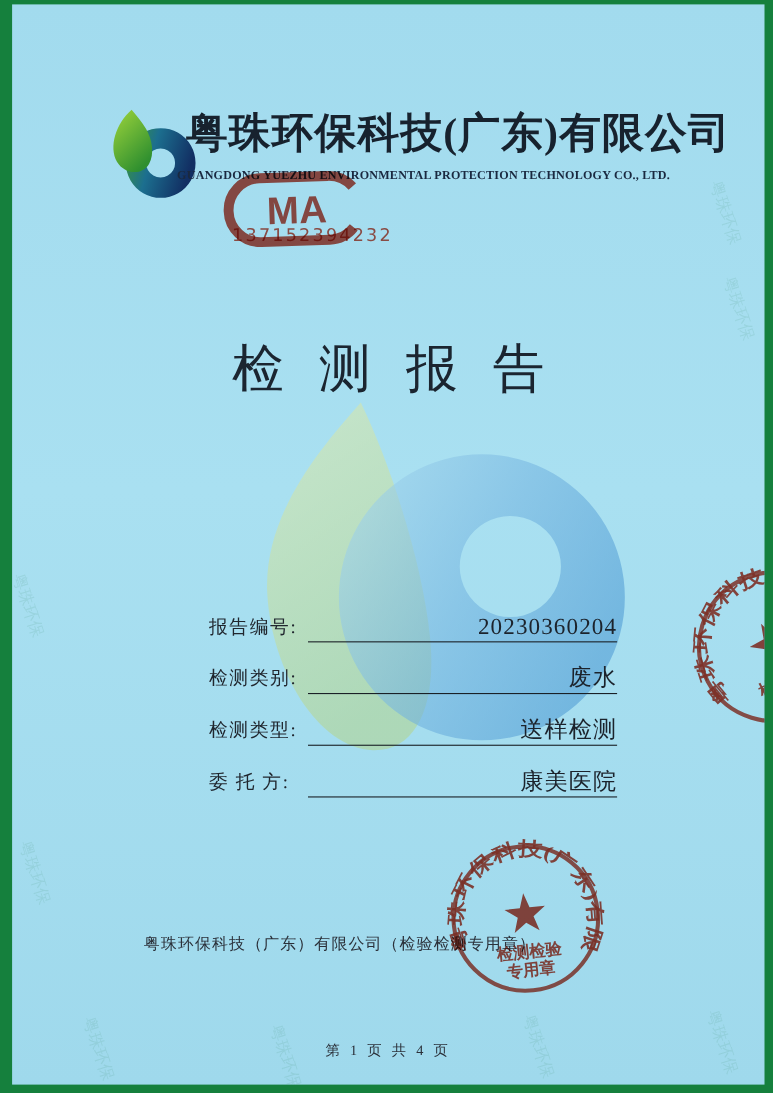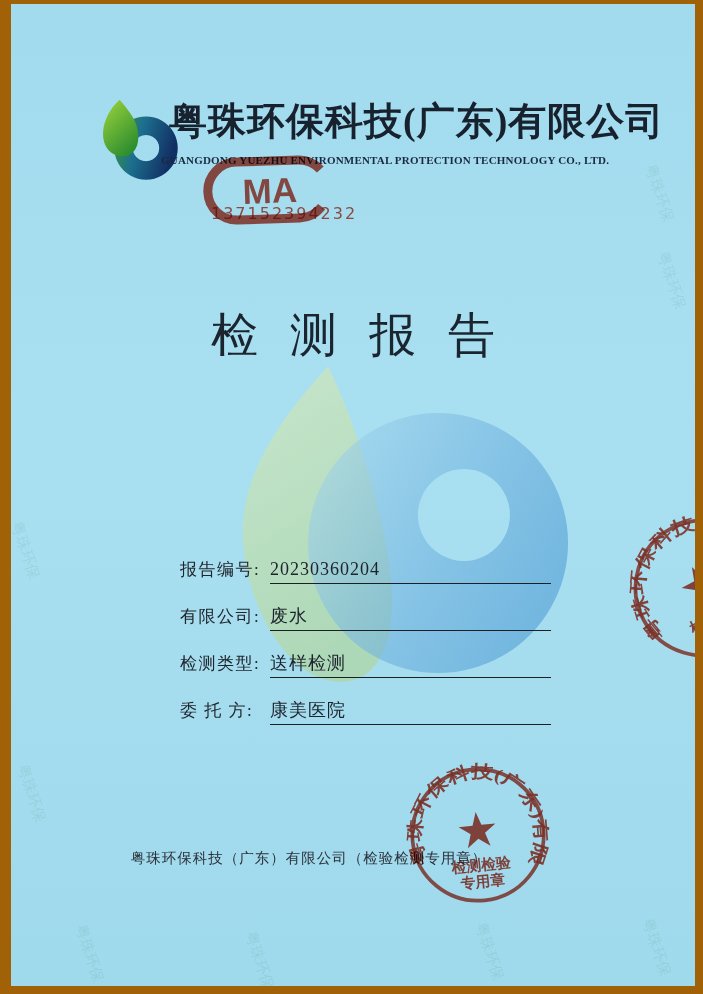--- a/index.html
+++ b/index.html
@@ -1,16 +1,16 @@
 <!DOCTYPE html>
 <html><head>
 <meta charset="utf-8">
 <style>
   html,body{margin:0;padding:0;background:#ffffff;}
-  .shot{position:relative;width:703px;height:994px;background:#a16207;overflow:hidden;
+  .shot{position:relative;width:703px;height:994px;background:#15803d;overflow:hidden;
         font-family:"Liberation Serif","DejaVu Serif",serif;}
   .page{position:absolute;left:11px;top:4px;width:684px;height:982px;overflow:hidden;
         background:linear-gradient(180deg,#a2dbee 0%,#a9e0f1 45%,#9fd9ec 100%);}
   .abs{position:absolute;}
 
   
   .logo{left:84px;top:94px;width:88px;height:88px;z-index:2;}
   .company-cn{left:158px;top:92px;width:445px;text-align:center;font-size:38px;font-weight:700;
               color:#17222e;letter-spacing:1px;z-index:2;white-space:nowrap;}
   .company-en{left:150px;top:150px;width:460px;font-size:11px;font-weight:700;
@@ -23,25 +23,25 @@
            font-size:16px;color:#cf4435;letter-spacing:2px;z-index:3;mix-blend-mode:multiply;opacity:0.9;}
 
   
   .report-title{left:0;top:300px;width:684px;text-align:center;font-size:47px;font-weight:400;
                 color:#1b2530;letter-spacing:32px;text-indent:32px;z-index:2;white-space:nowrap;}
 
   
   .watermark{left:168px;top:346px;width:420px;height:352px;z-index:0;}
 
   
-  .field-row{left:2px;top:0;width:548px;height:28px;z-index:2;padding-left:48px;}
+  .field-row{left:12px;top:0;width:548px;height:28px;z-index:2;padding-left:48px;}
   .field-label{position:absolute;left:167px;top:0;font-size:17px;color:#20262e;letter-spacing:1.5px;
                line-height:28px;white-space:nowrap;}
   .field-line{position:absolute;left:257px;top:0;width:281px;height:27px;border-bottom:1.6px solid #1a2026;
-              text-align:left;font-size:18px;color:#1c232c;line-height:27px;letter-spacing:1px;}
+              text-align:right;font-size:21px;color:#1c232c;line-height:27px;letter-spacing:1px;}
 
   
   .seal{z-index:4;mix-blend-mode:multiply;}
   .seal-bottom{left:393px;top:757px;width:148px;height:148px;transform:rotate(-6deg);}
   .seal-right{left:616px;top:508px;width:152px;height:152px;transform:rotate(-28deg);}
 
   
   .issuer-line{left:0;top:845px;width:572px;text-align:center;font-size:14.5px;color:#2b313a;
                letter-spacing:1px;z-index:2;white-space:nowrap;padding-left:12px;}
   .page-num{left:0;top:942px;width:684px;text-align:center;font-size:13px;color:#2b313a;
@@ -98,21 +98,21 @@
     </svg>
     <div class="abs cma-num">137152394232</div>
 
     <div class="abs report-title">检测报告</div>
 
     <div class="abs field-row" style="top:552px;">
       <span class="field-label">报告编号:</span>
       <span class="field-line">20230360204</span>
     </div>
     <div class="abs field-row" style="top:599px;">
-      <span class="field-label">有限公司:</span>
+      <span class="field-label">检测类别:</span>
       <span class="field-line">废水</span>
     </div>
     <div class="abs field-row" style="top:693px;">
       <span class="field-label">委 托 方:</span>
       <span class="field-line">康美医院</span>
     </div>
     <div class="abs field-row" style="top:646px;">
       <span class="field-label">检测类型:</span>
       <span class="field-line">送样检测</span>
     </div>
@@ -133,20 +133,21 @@
       <path id="arc2" d="M 26.3,111 A 62,62 0 1,1 133.7,111" fill="none"></path>
       <text font-size="19" fill="#c0392b" opacity="0.9" font-weight="bold">
         <textPath href="#arc2" startOffset="8" textLength="305" lengthAdjust="spacingAndGlyphs">粤珠环保科技(广东)有限公司</textPath>
       </text>
       <polygon points="80,55 84.8,69.4 99.97,69.5 87.8,78.5 92.3,93 80,84.2 67.7,93 72.2,78.5 60,69.5 75.2,69.4" fill="#c0392b" opacity="0.9"></polygon>
       <text x="80" y="118" text-anchor="middle" font-size="16" fill="#c0392b" opacity="0.9" font-weight="bold">检测检验</text>
       <text x="80" y="136" text-anchor="middle" font-size="16" fill="#c0392b" opacity="0.9" font-weight="bold">专用章</text>
     </svg>
 
     <div class="abs issuer-line">粤珠环保科技（广东）有限公司（检验检测专用章）</div>
+    <div class="abs page-num">第 1 页 共 4 页</div>
 
     <span class="abs ghost" style="left:648px;top:158px;">粤珠环保</span>
     <span class="abs ghost" style="left:660px;top:245px;">粤珠环保</span>
     <span class="abs ghost" style="left:14px;top:515px;">粤珠环保</span>
     <span class="abs ghost" style="left:20px;top:758px;">粤珠环保</span>
     <span class="abs ghost" style="left:78px;top:918px;">粤珠环保</span>
     <span class="abs ghost" style="left:248px;top:925px;">粤珠环保</span>
     <span class="abs ghost" style="left:478px;top:916px;">粤珠环保</span>
     <span class="abs ghost" style="left:645px;top:912px;">粤珠环保</span>
 

